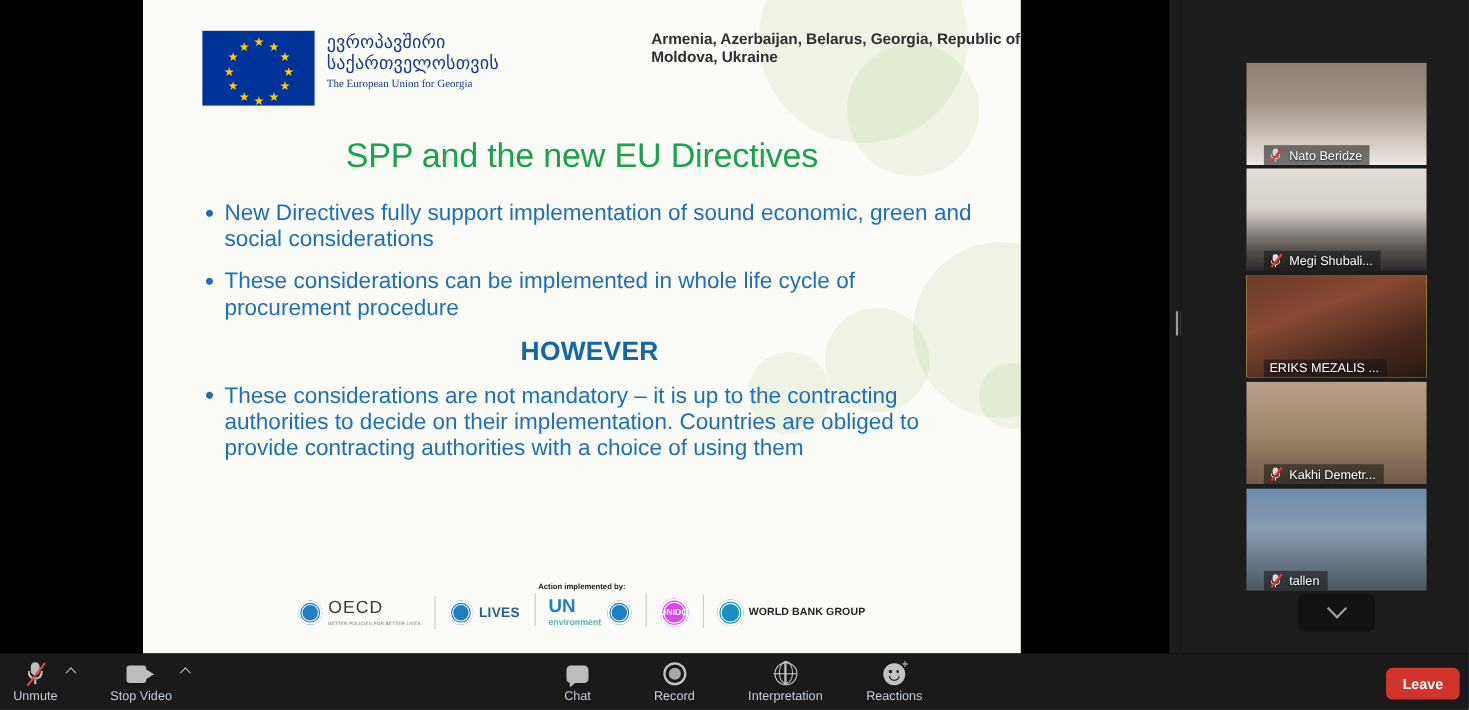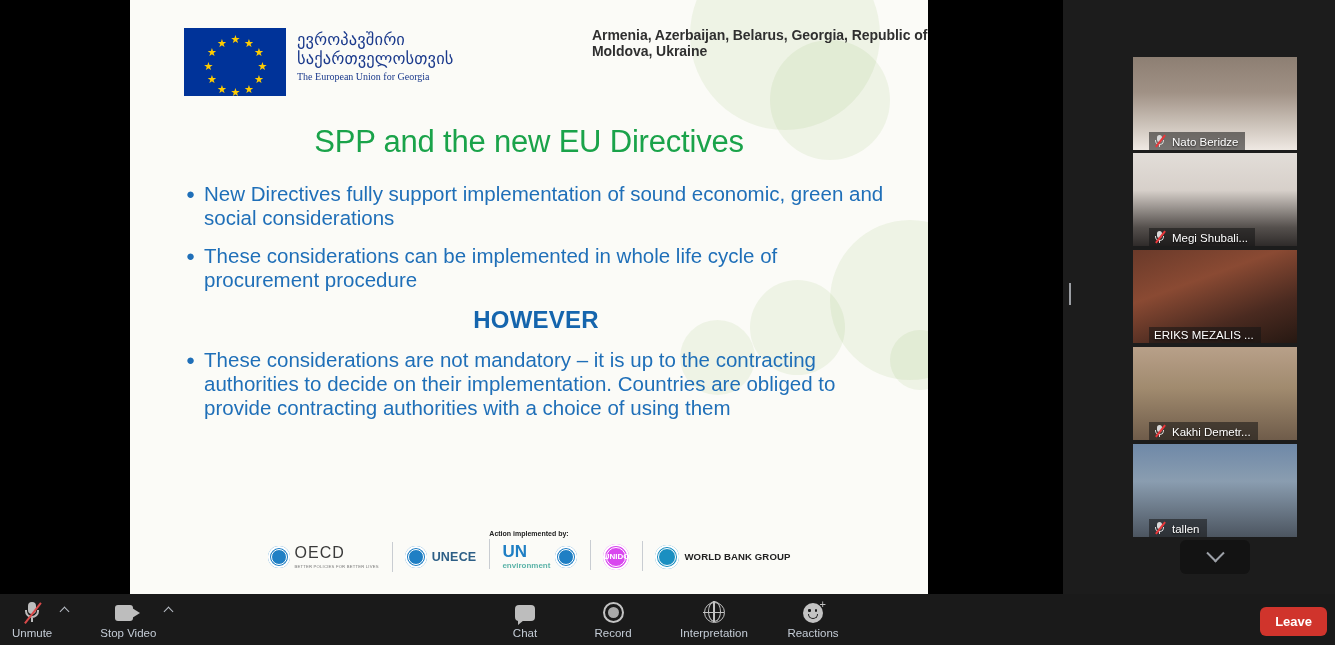--- a/index.html
+++ b/index.html
@@ -227,21 +227,21 @@
           <div class="footer-row">
             <div class="fl">
               <span class="fl-mark"></span>
               <span>
                 <span class="fl-txt oecd">OECD</span>
                 <div class="fl-sub">BETTER POLICIES FOR BETTER LIVES</div>
               </span>
             </div>
             <div class="fl">
               <span class="fl-mark"></span>
-              <span class="fl-txt">UNECE</span>
+              <span class="fl-txt">LIVES</span>
             </div>
             <div class="fl">
               <span>
                 <span class="fl-un">UN</span>
                 <div class="fl-unsub">environment</div>
               </span>
               <span class="fl-mark"></span>
             </div>
             <div class="fl">
               <span class="fl-mark" style="width:26px;height:26px;background:#d946ef;display:flex;align-items:center;justify-content:flex-end;">

